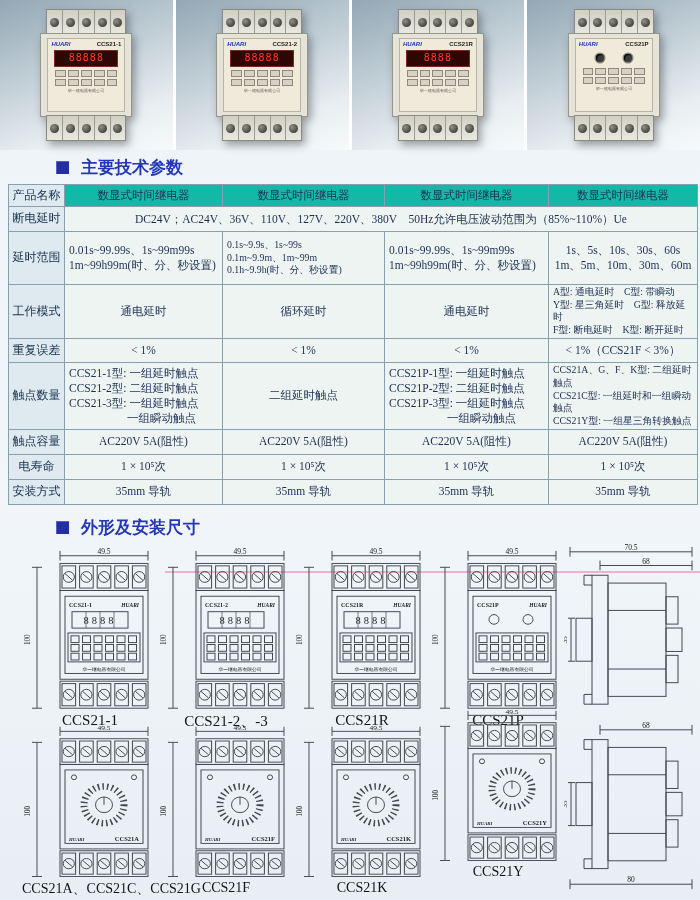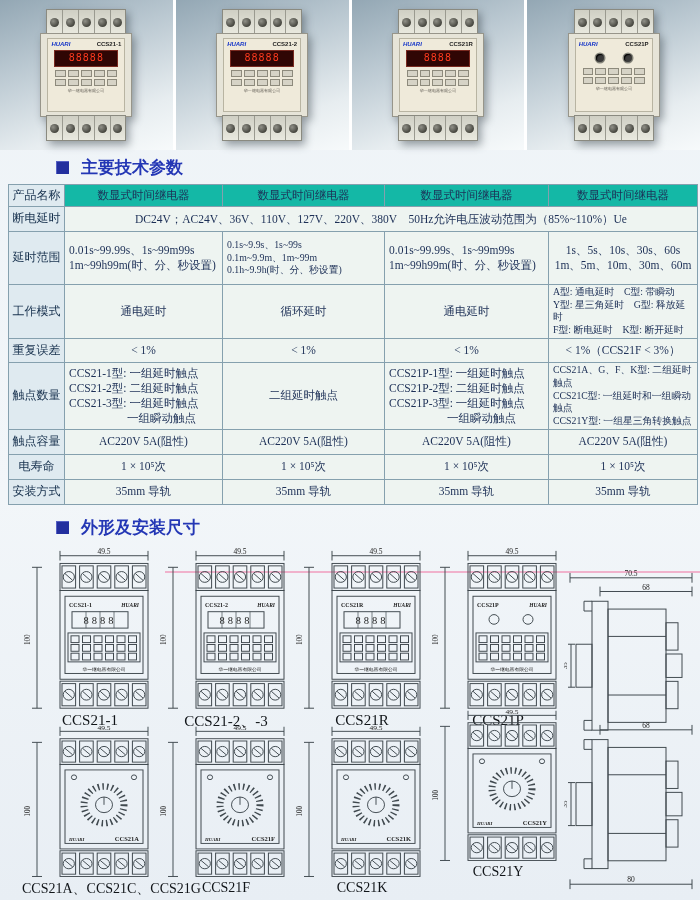--- a/index.html
+++ b/index.html
@@ -518,21 +518,21 @@
         <circle cx="26" cy="58" r="5"></circle>
           <circle cx="60" cy="58" r="5"></circle>
         <use href="#keygrid" transform="translate(8,72)"></use>
         <text x="44" y="111" text-anchor="middle" font-size="4.8">华一继电器有限公司</text>
         <use href="#screwrow" transform="translate(0,122)"></use>
       </g>
     </svg>
     <div class="caption">CCS21P</div>
   </div>
 
-  <div class="dwg row1" style="top:570px;left:564px">
+  <div class="dwg row1" style="top:544px;left:564px">
     <svg class="fv" width="134" height="168" viewBox="0 0 134 172" preserveAspectRatio="none">
       <line x1="6" y1="8" x2="128" y2="8"></line>
         <line x1="6" y1="3" x2="6" y2="13"></line>
         <line x1="128" y1="3" x2="128" y2="13"></line>
       <text x="67" y="6.5" text-anchor="middle" font-size="7.5">70.5</text>
       <line x1="36" y1="22" x2="128" y2="22"></line>
         <line x1="36" y1="17" x2="36" y2="27"></line>
         <line x1="128" y1="17" x2="128" y2="27"></line>
       <text x="82" y="20.5" text-anchor="middle" font-size="7.5">68</text>
       <g transform="translate(2,30)">

